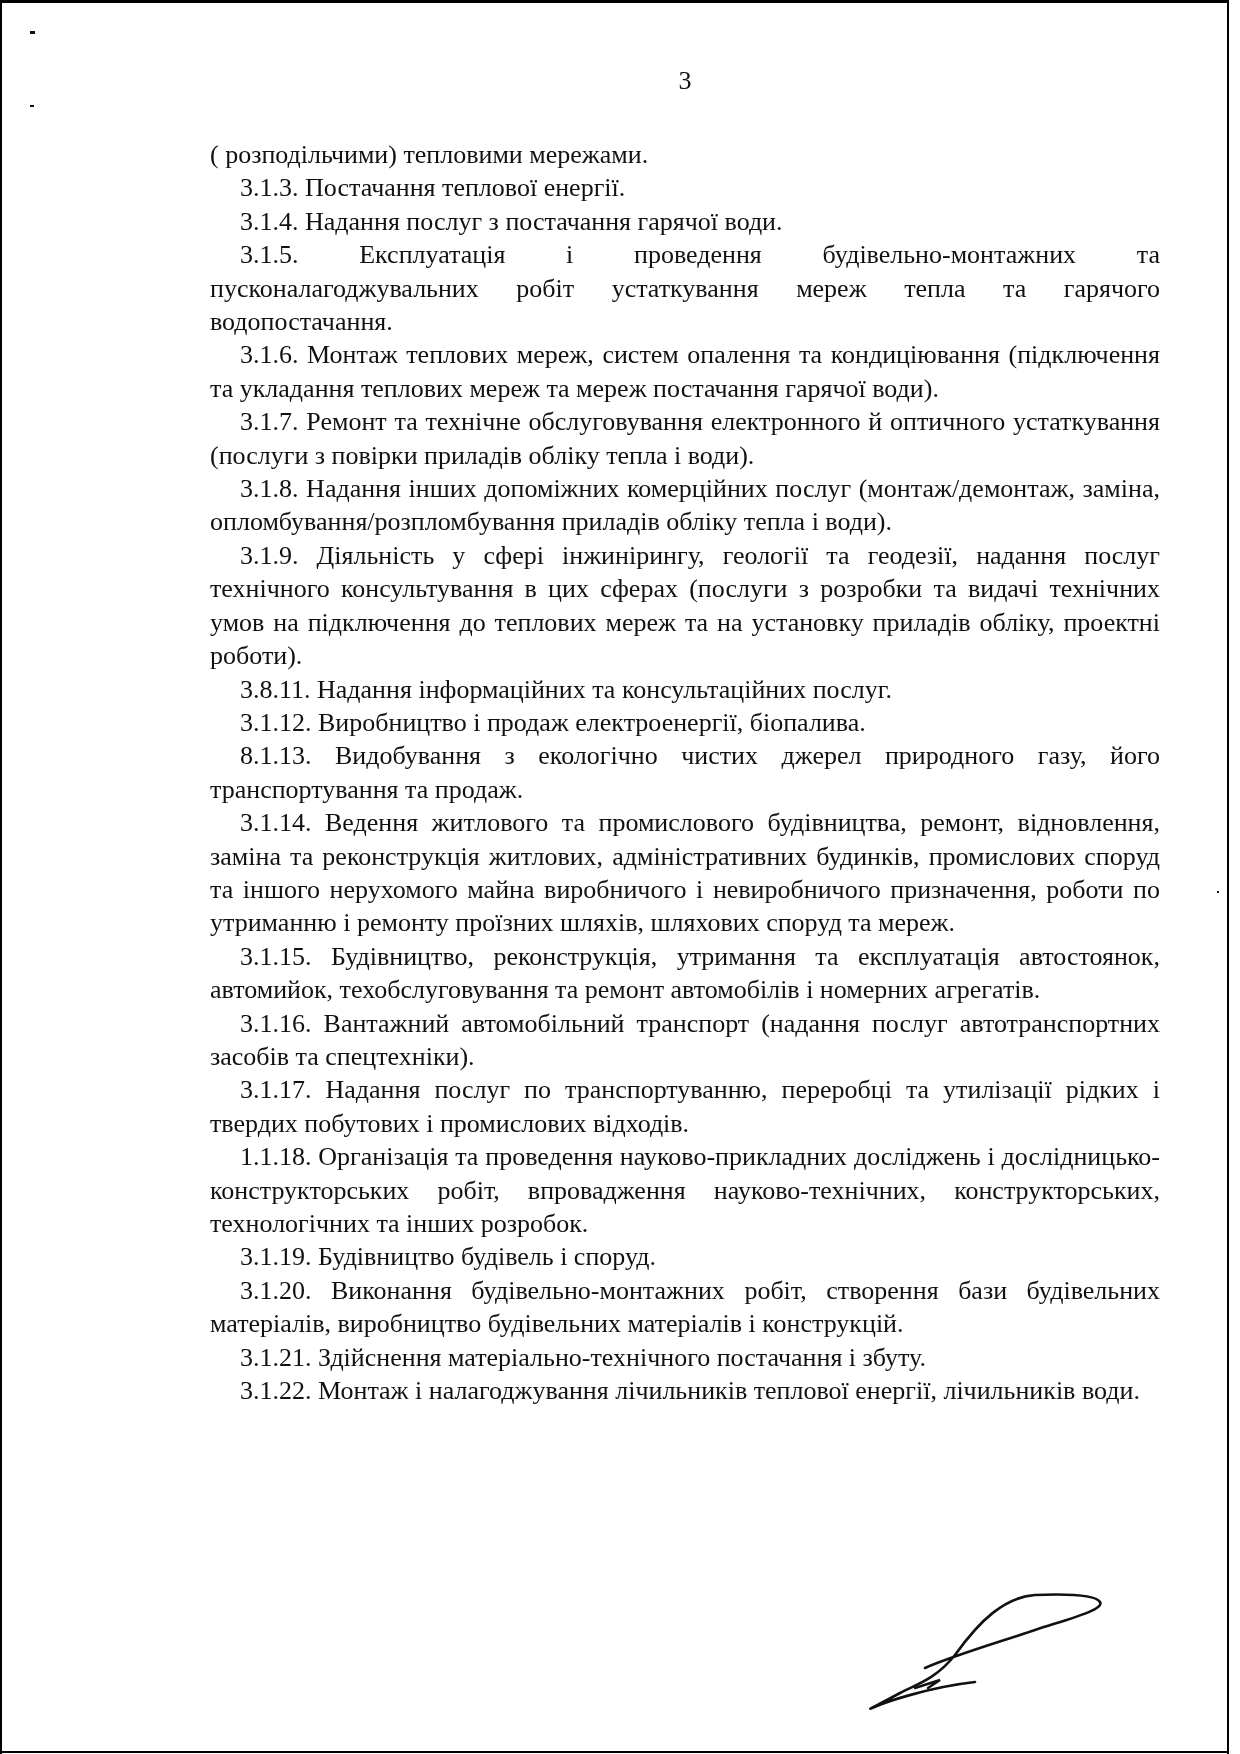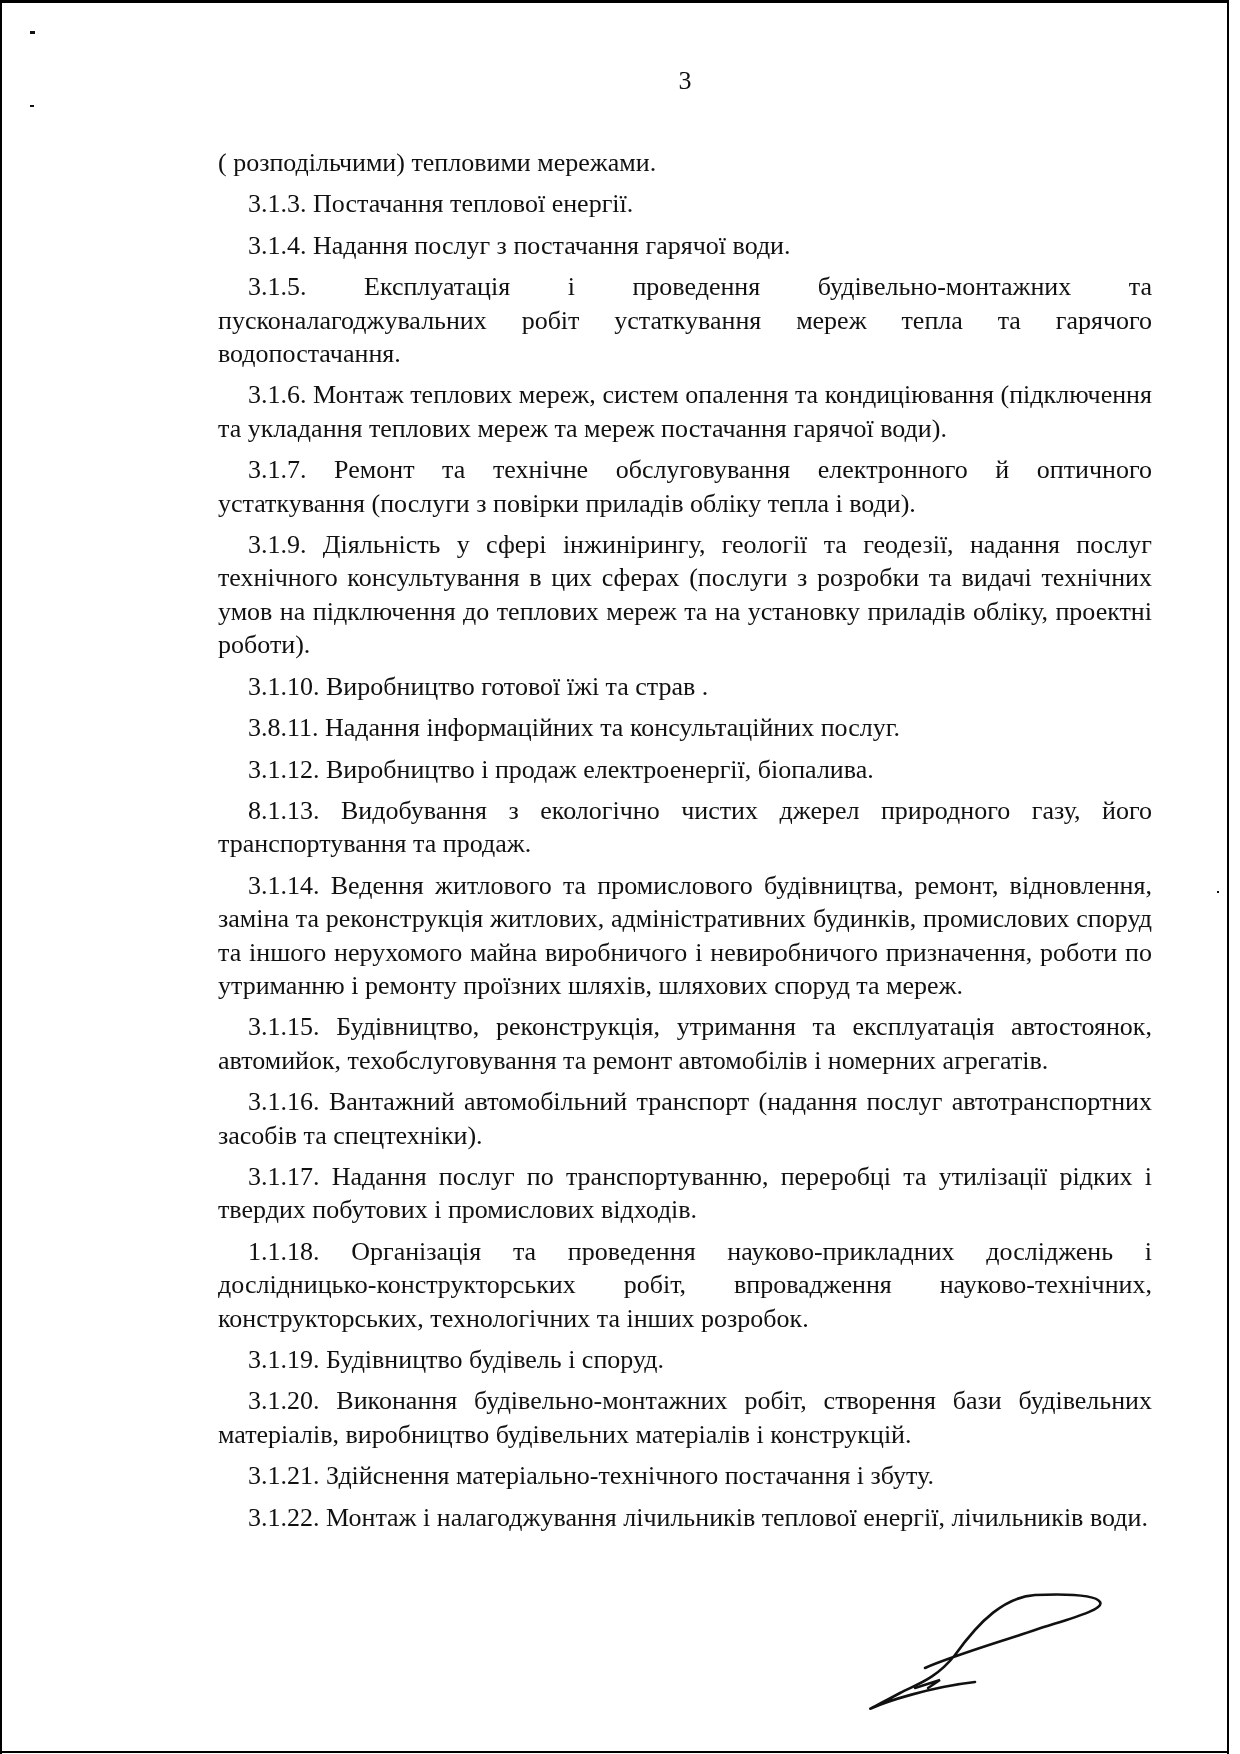--- a/index.html
+++ b/index.html
@@ -11,21 +11,21 @@
   .speck { position:absolute; background:#111; }
   .page-number {
     position:absolute; left:660px; top:66px; width:50px; text-align:center;
     font-family:"Liberation Serif", serif; font-size:26px; color:#111;
   }
   .body-text {
     position:absolute; left:210px; top:138px; width:950px;
     font-family:"Liberation Serif", serif; font-size:26px; line-height:33.4px;
     color:#111; text-align:justify;
   }
-  .para { margin:8px; text-indent:30px; }
+  .para { margin:0; text-indent:30px; }
   .para.cont { text-indent:0; }
   .signature { position:absolute; left:840px; top:1580px; width:300px; height:160px; }
 </style>
 </head>
 <body>
 
 <div class="frame-top"></div>
 <div class="frame-left"></div>
 <div class="frame-right"></div>
 <div class="frame-bottom"></div>
@@ -36,22 +36,22 @@
 
 <div class="page-number">3</div>
 
 <div class="body-text">
   <p class="para cont">( розподільчими) тепловими мережами.</p>
   <p class="para">3.1.3. Постачання теплової енергії.</p>
   <p class="para">3.1.4. Надання послуг з постачання гарячої води.</p>
   <p class="para">3.1.5. Експлуатація і проведення будівельно-монтажних та пусконалагоджувальних робіт устаткування мереж тепла та гарячого водопостачання.</p>
   <p class="para">3.1.6. Монтаж теплових мереж, систем опалення та кондиціювання (підключення та укладання теплових мереж та мереж постачання гарячої води).</p>
   <p class="para">3.1.7. Ремонт та технічне обслуговування електронного й оптичного устаткування (послуги з повірки приладів обліку тепла і води).</p>
+  <p class="para">3.1.8. Надання інших допоміжних комерційних послуг (монтаж/демонтаж, заміна, опломбування/розпломбування приладів обліку тепла і води).</p>
   <p class="para">3.1.9. Діяльність у сфері інжинірингу, геології та геодезії, надання послуг технічного консультування в цих сферах (послуги з розробки та видачі технічних умов на підключення до теплових мереж та  на установку приладів обліку, проектні роботи).</p>
-  <p class="para">3.1.10. Виробництво готової їжі та страв .</p>
   <p class="para">3.8.11. Надання інформаційних та консультаційних послуг.</p>
   <p class="para">3.1.12. Виробництво і продаж електроенергії, біопалива.</p>
   <p class="para">8.1.13. Видобування з екологічно чистих джерел природного газу, його транспортування та продаж.</p>
   <p class="para">3.1.14. Ведення житлового та промислового будівництва, ремонт, відновлення, заміна та реконструкція житлових, адміністративних будинків, промислових споруд та іншого нерухомого майна виробничого і невиробничого призначення, роботи по утриманню і ремонту проїзних шляхів, шляхових споруд та мереж.</p>
   <p class="para">3.1.15. Будівництво, реконструкція, утримання та експлуатація автостоянок, автомийок, техобслуговування та ремонт автомобілів і номерних агрегатів.</p>
   <p class="para">3.1.16. Вантажний автомобільний транспорт (надання послуг автотранспортних засобів та спецтехніки).</p>
   <p class="para">3.1.17. Надання послуг по транспортуванню, переробці та утилізації рідких і твердих побутових і промислових відходів.</p>
   <p class="para">1.1.18. Організація та проведення науково-прикладних досліджень і дослідницько-конструкторських робіт, впровадження науково-технічних, конструкторських, технологічних та інших розробок.</p>
   <p class="para">3.1.19. Будівництво будівель і споруд.</p>
   <p class="para">3.1.20. Виконання будівельно-монтажних робіт, створення бази будівельних матеріалів, виробництво будівельних матеріалів і конструкцій.</p>

